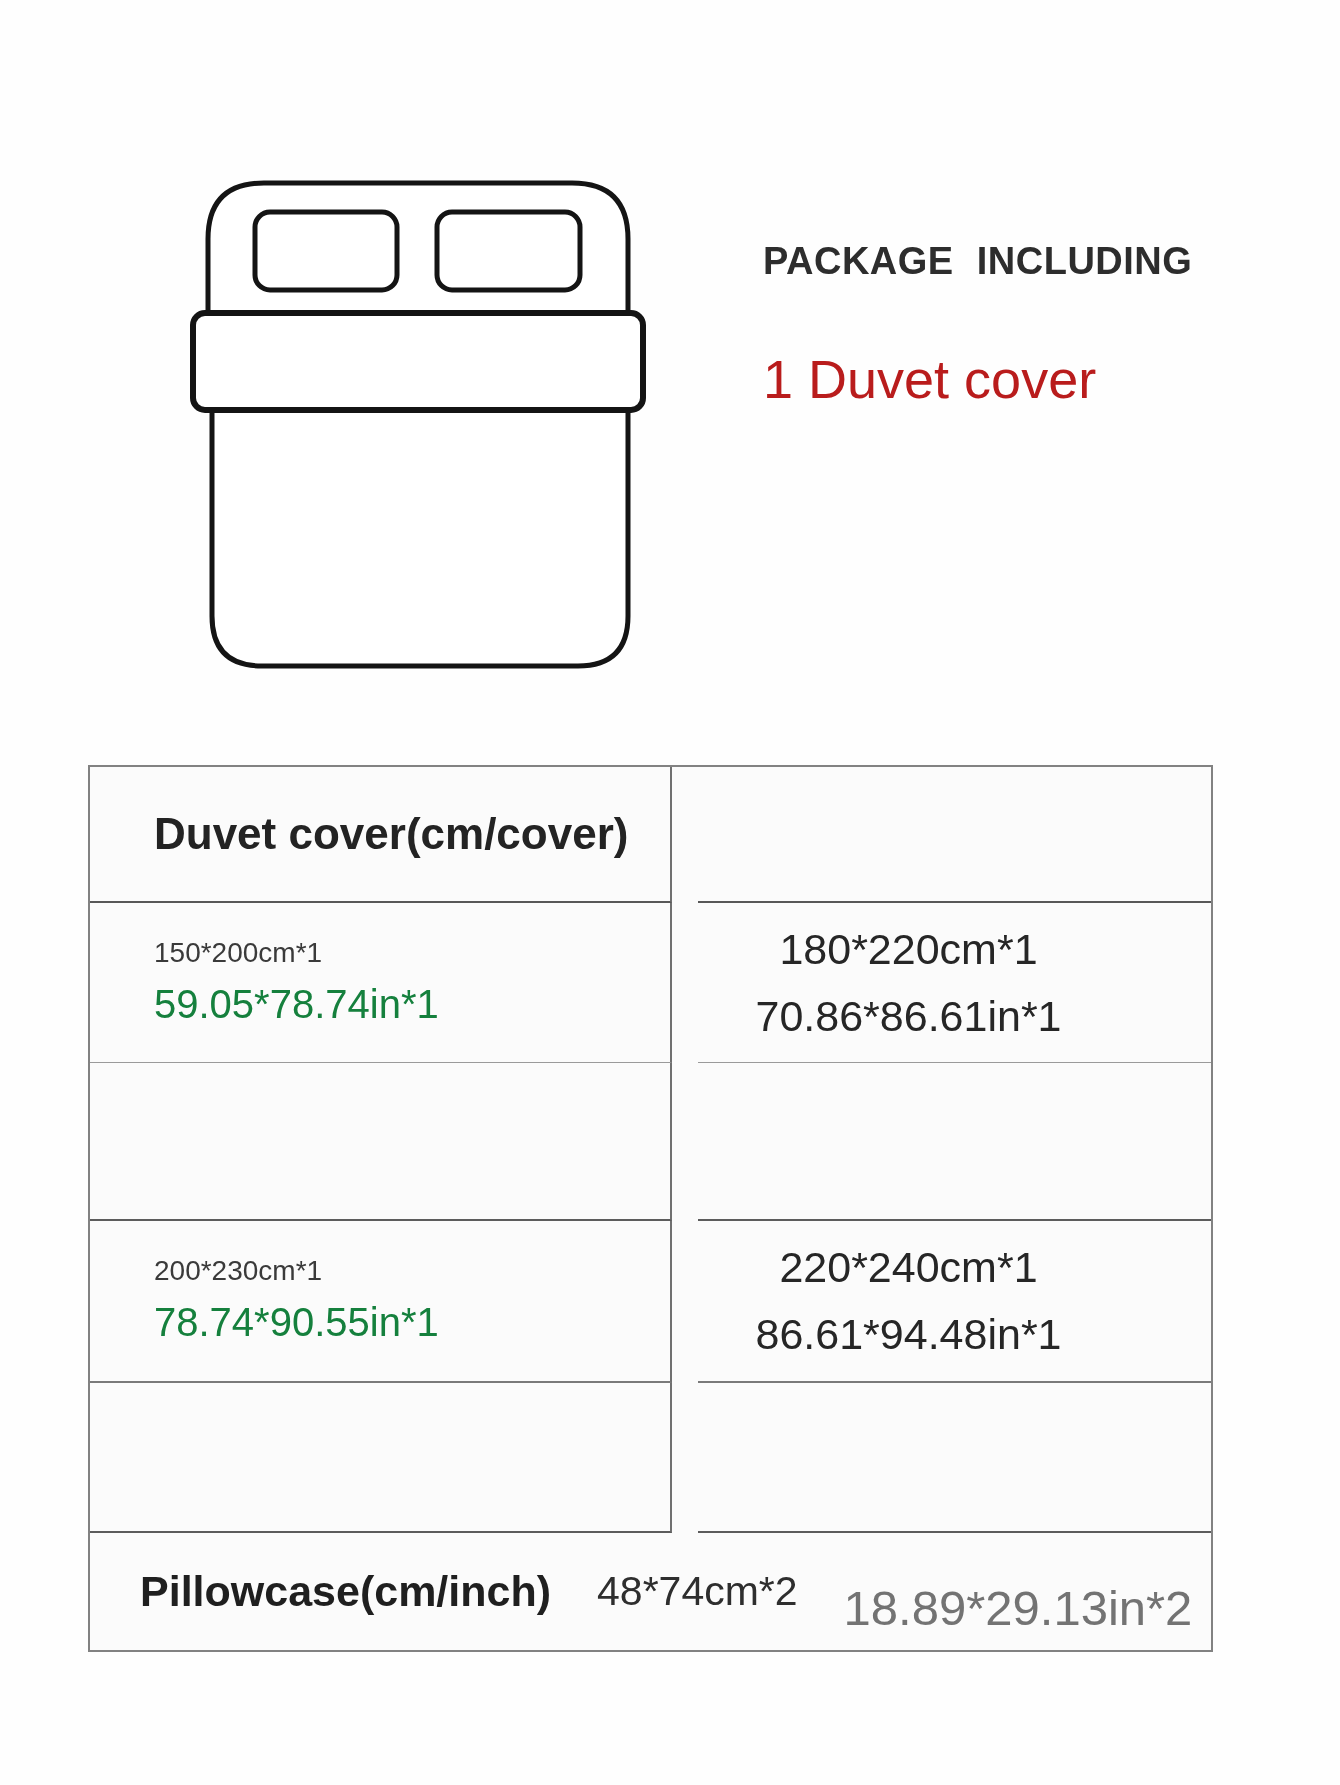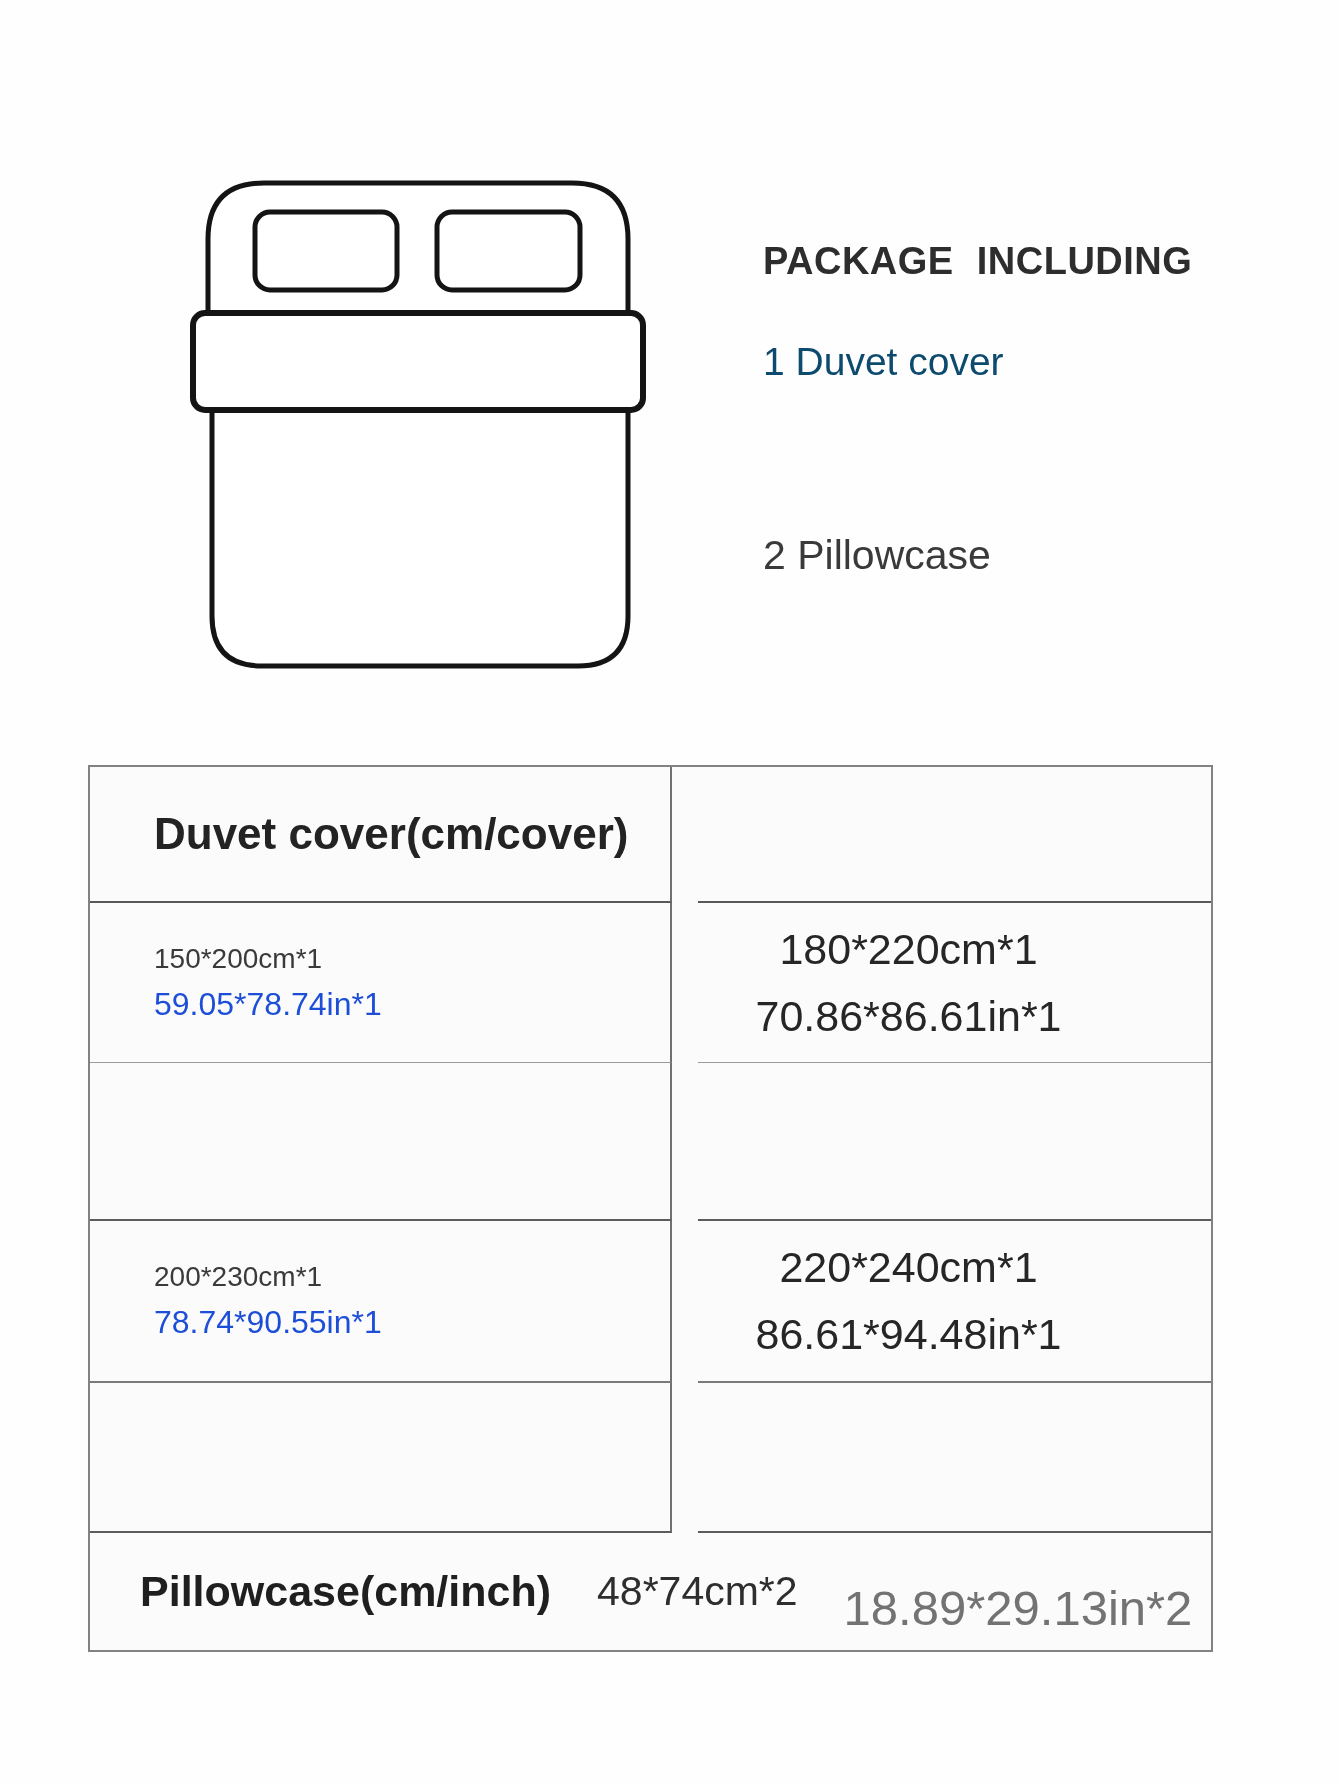--- a/index.html
+++ b/index.html
@@ -14,21 +14,21 @@
 
   
   .bed-illustration{position:absolute;left:0;top:0;width:720px;height:720px;}
 
   
   .package-block{position:absolute;left:763px;top:240px;width:520px;}
   .package-title{
     font-size:38px;font-weight:bold;color:#2d2d2d;
     letter-spacing:0.5px;word-spacing:12px;margin:0 0 0 0;
   }
-  .package-item-1{position:absolute;left:0;top:100px;font-size:39px;color:#0c4a6e;white-space:nowrap;}
+  .package-item-1{position:absolute;left:0;top:108px;font-size:54px;color:#b91c1c;white-space:nowrap;}
   .package-item-2{position:absolute;left:0;top:292px;font-size:41px;color:#3a3a3a;white-space:nowrap;}
 
   
   .size-table{
     position:absolute;left:88px;top:765px;
     width:1125px;height:887px;
     background:#fbfbfb;
     border:2px solid #828282;
     box-sizing:border-box;
     display:grid;
@@ -40,21 +40,21 @@
   .col-left{border-right:2px solid #707070;padding-left:64px;align-items:flex-start;}
   .col-right{padding-right:92px;align-items:center;text-align:center;margin-left:26px;}
 
   .row-header .hdr-label{font-size:44px;font-weight:bold;color:#232323;letter-spacing:0px;}
   .row-header{border-bottom:2px solid #585858;}
   .b-thin{border-bottom:1px solid #9a9a9a;}
   .b-dark{border-bottom:2px solid #5c5c5c;}
   .b-mid{border-bottom:2px solid #7a7a7a;}
 
   .cell .line-cm{font-size:28px;line-height:1.5;color:#3a3a3a;white-space:nowrap;}
-  .cell .line-in{font-size:32px;line-height:1.5;color:#1d4ed8;white-space:nowrap;}
+  .cell .line-in{font-size:40px;line-height:1.5;color:#15803d;white-space:nowrap;}
   .col-right .line-cm,.col-right .line-in{font-size:43px;color:#262626;line-height:1.55;}
 
   .row-footer{
     grid-column:1 / -1;
     display:flex;flex-direction:row;align-items:center;
     padding-left:50px;box-sizing:border-box;text-align:center;
   }
   .footer-label{font-size:43px;font-weight:bold;color:#1f1f1f;margin-right:46px;white-space:nowrap;}
   .footer-cm{font-size:41px;color:#2e2e2e;margin-right:46px;white-space:nowrap;}
   .footer-inch{font-size:49px;color:#737373;white-space:nowrap;margin-top:32px;}
@@ -72,21 +72,20 @@
     <rect x="437" y="212" width="143" height="78" rx="15" fill="#ffffff" stroke="#141414" stroke-width="5"></rect>
 
     <path d="M 212 340 L 212 616 Q 212 666 262 666 L 578 666 Q 628 666 628 616 L 628 340 Z" fill="#ffffff" stroke="#141414" stroke-width="5"></path>
 
     <rect x="193" y="313" width="450" height="97" rx="12" fill="#ffffff" stroke="#141414" stroke-width="6"></rect>
   </svg>
 
   <div class="package-block">
     <div class="package-title">PACKAGE INCLUDING</div>
     <div class="package-item-1">1 Duvet cover</div>
-    <div class="package-item-2">2 Pillowcase</div>
   </div>
 
   <div class="size-table">
 
     <div class="cell col-left row-header">
       <span class="hdr-label">Duvet cover(cm/cover)</span>
     </div>
     <div class="cell col-right row-header"></div>
 
     <div class="cell col-left b-thin">

